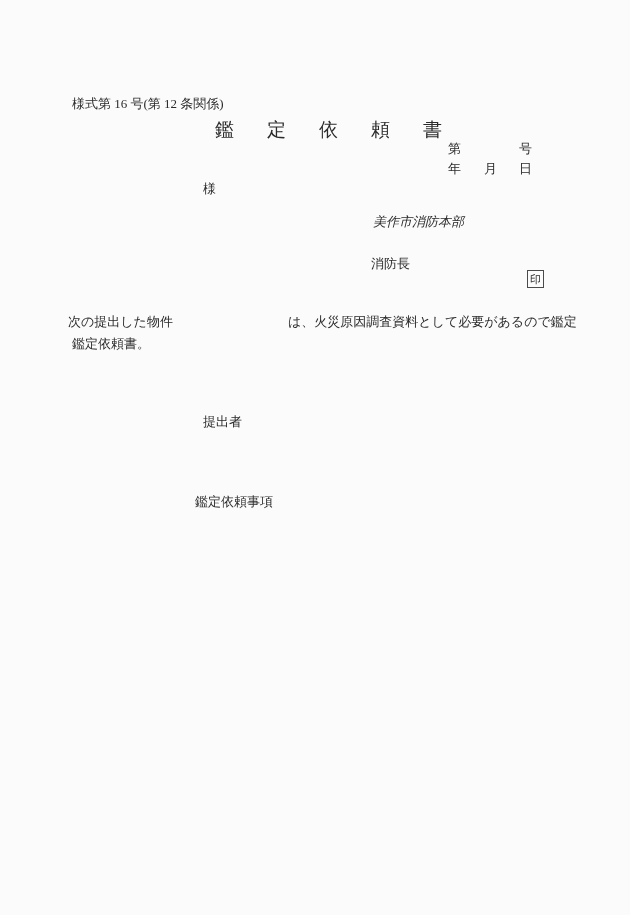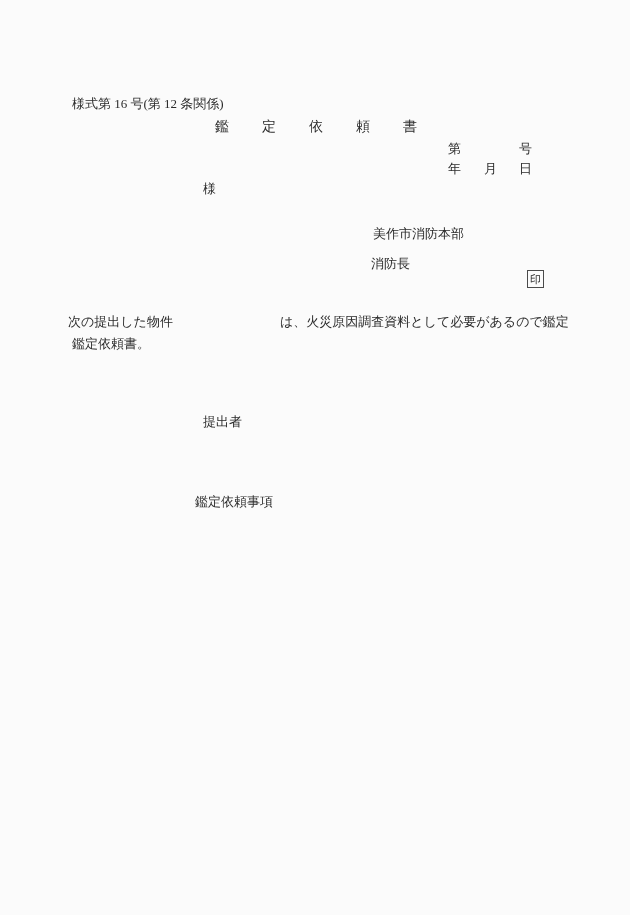--- a/index.html
+++ b/index.html
@@ -12,21 +12,21 @@
     width: 630px;
     height: 915px;
     background: #fbfbfb;
     font-family: "Liberation Serif", "DejaVu Serif", serif;
     color: #2b2b2b;
     overflow: hidden;
   }
   .abs { position: absolute; white-space: pre; }
   .t13 { font-size: 13px; line-height: 1; }
   .title {
-    font-size: 14px;
+    font-size: 19px;
     letter-spacing: 33px;
     line-height: 1;
   }
   .seal-box {
     display: inline-block;
     box-sizing: border-box;
     width: 17px;
     height: 18px;
     border: 1px solid #4a4a4a;
     font-size: 11px;
@@ -47,30 +47,30 @@
   <div class="abs t13" style="left:448px; top:142px;">第</div>
   <div class="abs" style="left:463px; top:142px; width:54px; height:13px;"></div>
   <div class="abs t13" style="left:519px; top:142px;">号</div>
 
   <div class="abs t13" style="left:448px; top:162px;">年</div>
   <div class="abs t13" style="left:484px; top:162px;">月</div>
   <div class="abs t13" style="left:519px; top:162px;">日</div>
 
   <div class="abs t13" style="left:203px; top:182px;">様</div>
 
-  <div class="abs t13" style="left:373px; top:227px;">美作市消防本部</div>
+  <div class="abs t13" style="left:373px; top:215px;font-style:italic;">美作市消防本部</div>
 
   <div class="abs t13" style="left:371px; top:257px;">消防長</div>
   <div class="abs" style="left:511px; top:251px;">
     <span class="seal-box">印</span>
   </div>
 
   <div class="abs t13" style="left:68px; top:315px;">次の提出した物件</div>
   <div class="abs" style="left:192px; top:315px; width:90px; height:13px;"></div>
-  <div class="abs t13" style="left:280px; top:315px;">は、火災原因調査資料として必要があるので鑑定</div>
+  <div class="abs t13" style="left:288px; top:315px;">は、火災原因調査資料として必要があるので鑑定</div>
 
   <div class="abs t13" style="left:72px; top:337px;">鑑定依頼書。</div>
 
   <div class="abs t13" style="left:163px; top:415px;margin-left:40px;">提出者</div>
 
   <div class="abs t13" style="left:163px; top:495px;padding-left:32px;">鑑定依頼事項</div>
 
 </div>
 
 </body></html>

